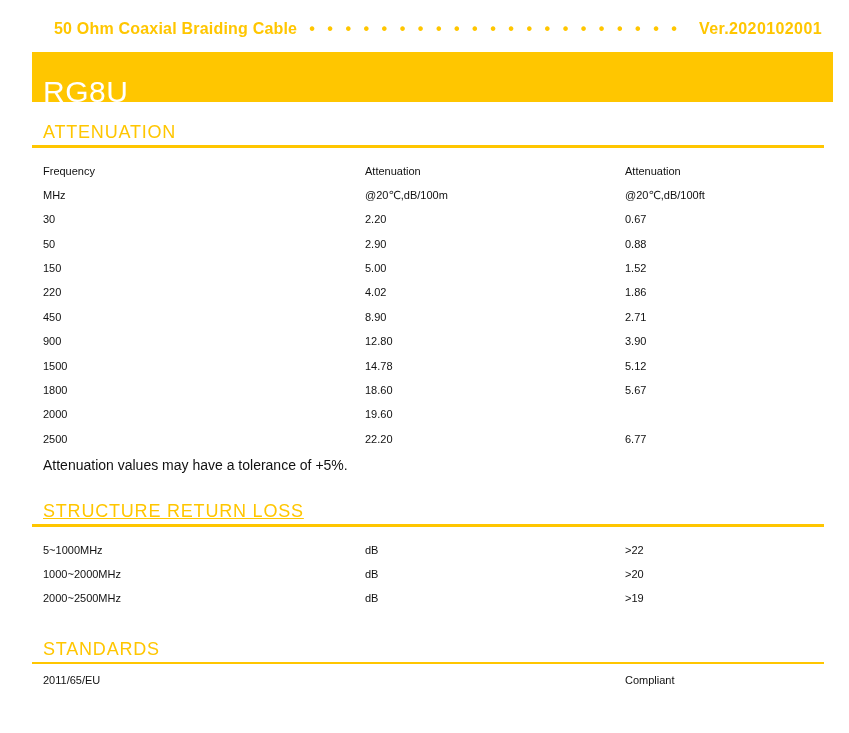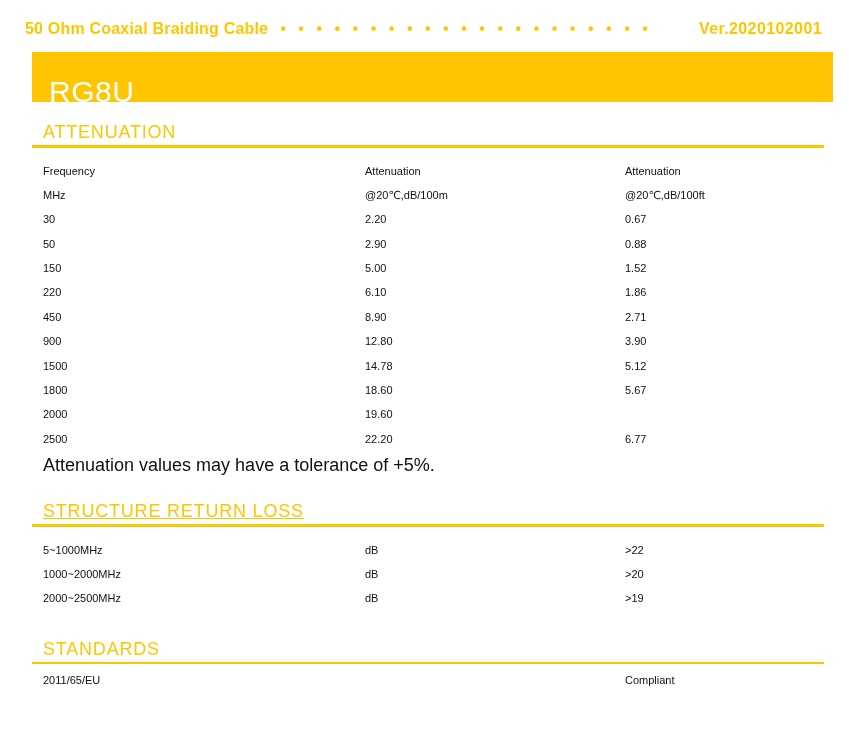--- a/index.html
+++ b/index.html
@@ -8,38 +8,38 @@
   body {
     width:849px; height:733px; overflow:hidden;
     background:var(--paper); color:var(--ink);
     font-family:"Liberation Sans","DejaVu Sans",sans-serif;
   }
   .page { position:relative; width:849px; height:733px; }
 
   
   .topbar {
     display:flex; align-items:center;
-    padding:19px 27px 0 25px;
+    padding:19px 27px 0 54px;
     color:var(--accent); font-weight:700; font-size:16px; line-height:19px;
   }
   .topbar .title { white-space:nowrap; letter-spacing:0.2px; }
   .topbar .dots {
     flex:1; overflow:hidden; white-space:nowrap;
     font-size:16px; letter-spacing:12.5px; padding-left:12px;
   }
   .topbar .version { white-space:nowrap; letter-spacing:0.4px; }
 
   
   .banner {
     margin:14px 16px 0 32px; width:801px; height:50px;
     background:var(--accent); display:flex; align-items:center;
   }
   .banner .model {
     color:#FFFFFF; font-size:30px; font-weight:400;
-    padding-left:17px; letter-spacing:0.5px;margin-top:29px;
+    padding-left:11px; letter-spacing:0.5px;margin-top:29px;
   }
 
   
   h2.sec {
     margin:0 0 0 43px; font-size:18px; font-weight:400;
     color:var(--accent); letter-spacing:0.8px; line-height:20px;
   }
   .sec-attenuation h2.sec { margin-top:20px; }
   .sec-srl h2.sec        { margin-top:26px;text-decoration:underline; }
   .sec-standards h2.sec  { margin-top:28px; }
@@ -50,21 +50,21 @@
 
   
   .table { margin:11px 25px 0 43px; font-size:11px; }
   .sec-standards .table { margin-top:4px; }
   .trow {
     display:grid; grid-template-columns:322px 260px 1fr;
     height:24.4px; line-height:24.4px; align-items:center;
     white-space:nowrap;
   }
   .note {
-    margin:4px 25px 0 43px; font-size:18px; line-height:20px;
+    margin:4px 25px 0 43px; font-size:14px; line-height:20px;
   }
 </style>
 </head>
 <body>
 
 <div class="page">
 
   <header class="topbar">
     <span class="title">50 Ohm Coaxial Braiding Cable</span>
     <span class="dots">•••••••••••••••••••••</span>
@@ -99,21 +99,21 @@
         <span>2.90</span>
         <span>0.88</span>
       </div>
       <div class="trow">
         <span>150</span>
         <span>5.00</span>
         <span>1.52</span>
       </div>
       <div class="trow">
         <span>220</span>
-        <span>6.10</span>
+        <span>4.02</span>
         <span>1.86</span>
       </div>
       <div class="trow">
         <span>450</span>
         <span>8.90</span>
         <span>2.71</span>
       </div>
       <div class="trow">
         <span>900</span>
         <span>12.80</span>

